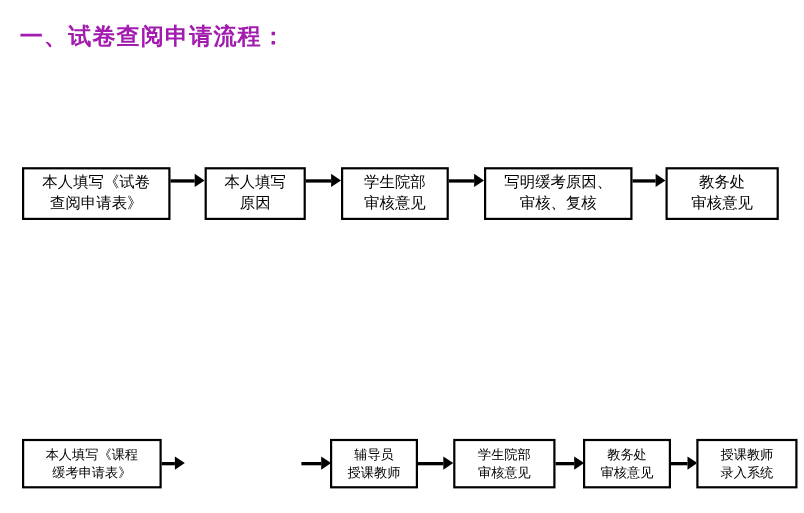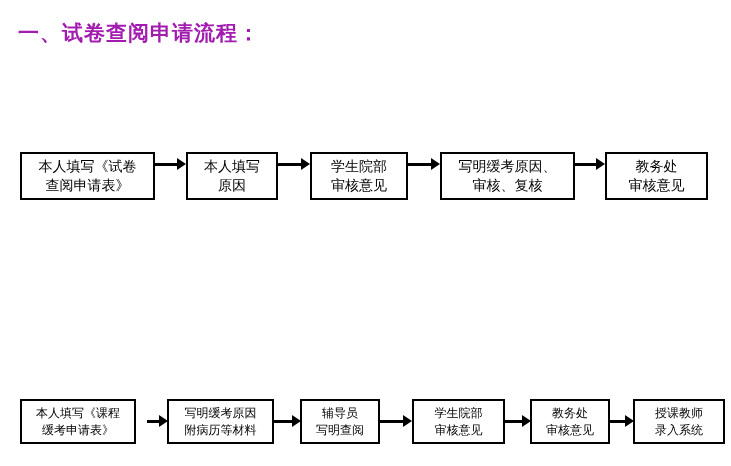--- a/index.html
+++ b/index.html
@@ -149,43 +149,39 @@
 
     <div class="flow-box" style="left:605px;width:103px;">
       <span class="box-text">教务处
 审核意见</span>
     </div>
   </div>
 
 
   <div class="flow-row" id="flow-row-2">
 
-    <div class="flow-box" style="left:20px;width:116px;">
+    <div class="flow-box" style="left:20px;width:127px;">
       <span class="box-text">本人填写《课程
 缓考申请表》</span>
     </div>
 
     <div class="arrow" style="left:147px;width:20px;">
       <span class="shaft" style="width:12px;"></span>
       <span class="head" style="left:12px;"></span>
     </div>
 
-    <div class="flow-box" style="left:167px;width:107px;">
-      <span class="box-text">写明缓考原因
-附病历等材料</span>
-    </div>
 
     <div class="arrow" style="left:274px;width:26px;">
       <span class="shaft" style="width:18px;"></span>
       <span class="head" style="left:18px;"></span>
     </div>
 
     <div class="flow-box" style="left:300px;width:80px;">
       <span class="box-text">辅导员
-写明查阅</span>
+授课教师</span>
     </div>
 
     <div class="arrow" style="left:380px;width:32px;">
       <span class="shaft" style="width:23px;"></span>
       <span class="head" style="left:23px;"></span>
     </div>
 
     <div class="flow-box" style="left:412px;width:93px;">
       <span class="box-text">学生院部
 审核意见</span>

